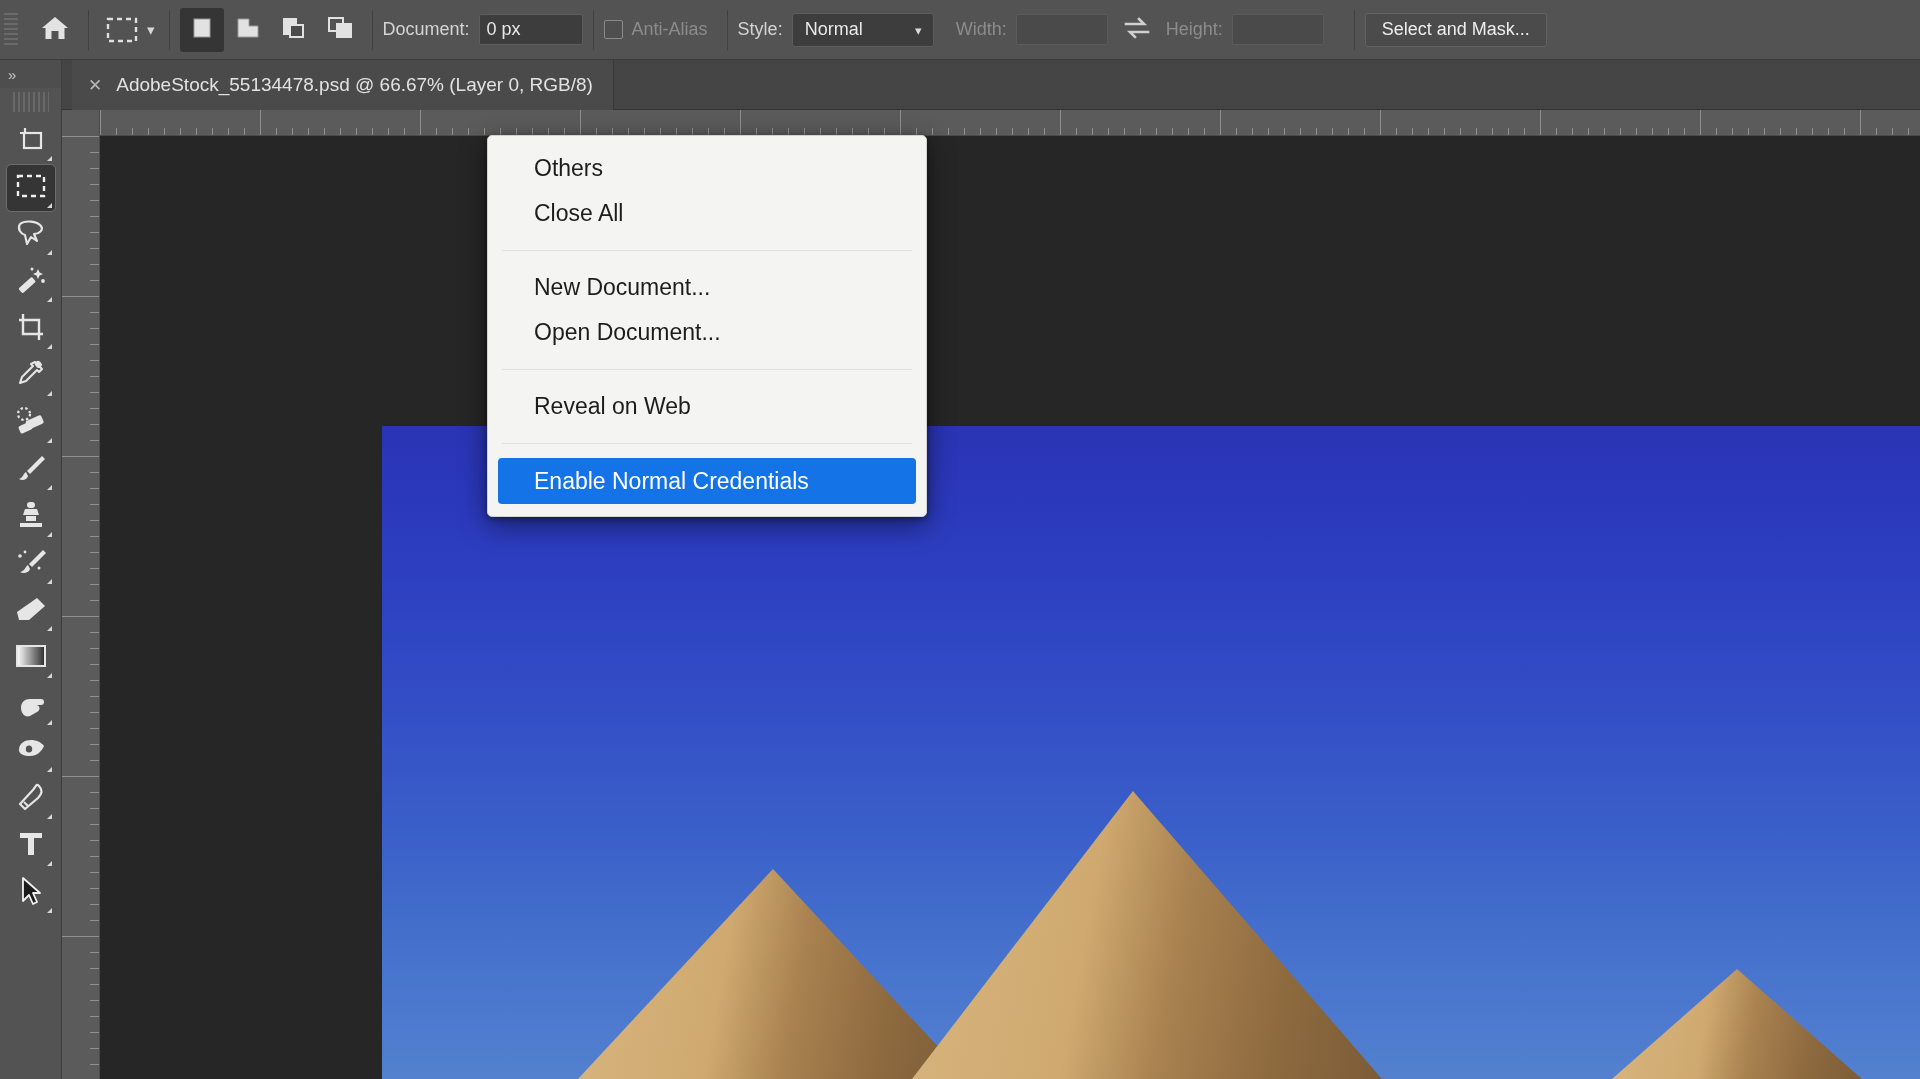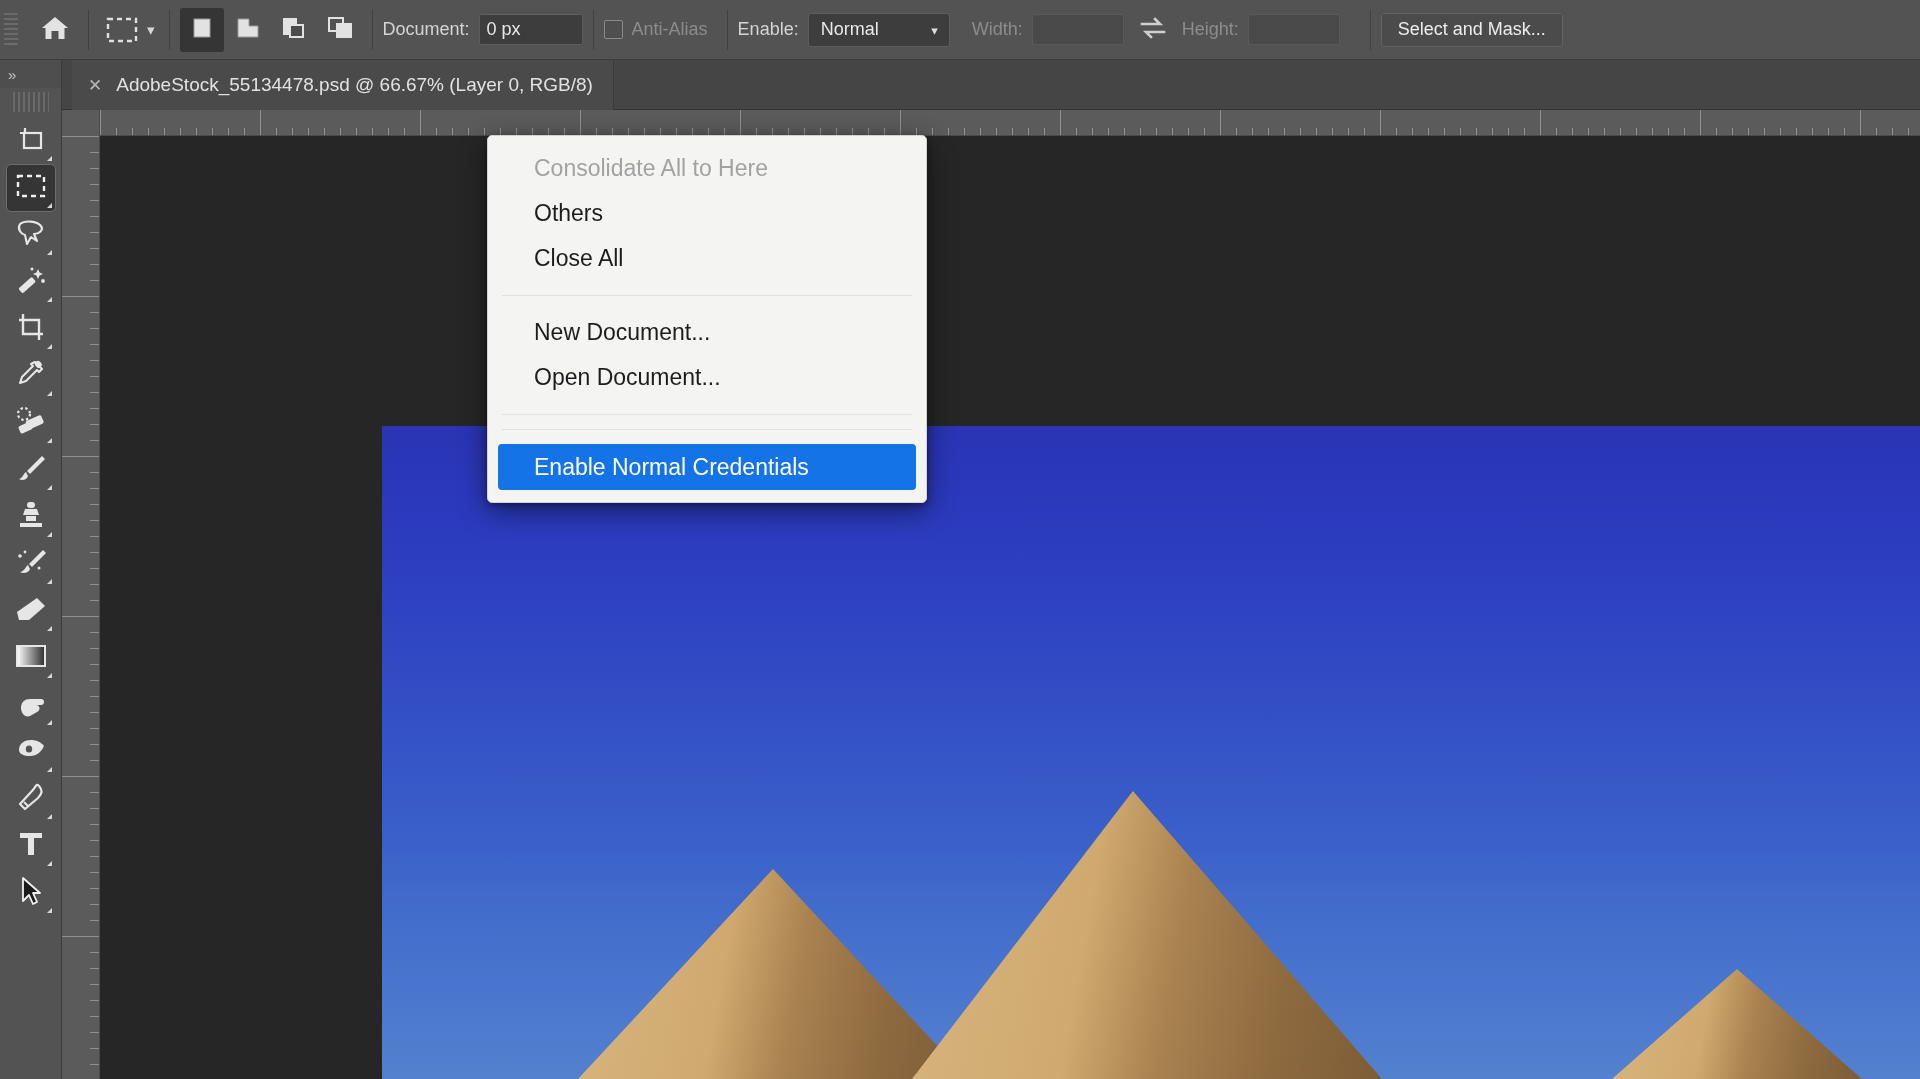--- a/index.html
+++ b/index.html
@@ -288,21 +288,21 @@
     <span class="ob-label">Document:</span>
     <input class="ob-input" style="width: 104px;" value="0 px">
 
     <div class="ob-sep"></div>
 
     <div class="ob-check"></div>
     <span class="ob-label dim">Anti-Alias</span>
 
     <div class="ob-sep"></div>
 
-    <span class="ob-label">Enable:</span>
+    <span class="ob-label">Style:</span>
     <div class="ob-select">
       <span>Normal</span>
       <span class="sel-caret">▾</span>
     </div>
 
     <div style="width:22px"></div>
 
     <span class="ob-label dim">Width:</span>
     <input class="ob-input empty" style="width: 92px;" value="">
 
@@ -683,36 +683,36 @@
       <div class="pyr" style="left:196px; width:390px; height:210px;
                   clip-path: polygon(50% 0%, 100% 100%, 0% 100%);"></div>
       <div class="pyr" style="left:530px; width:470px; height:288px;
                   clip-path: polygon(47% 0%, 100% 100%, 0% 100%);"></div>
       <div class="pyr" style="left:1230px; width:250px; height:110px;
                   clip-path: polygon(50% 0%, 100% 100%, 0% 100%);"></div>
     </div>
   </div>
 
   <div class="ctxmenu" id="ctxmenu">
-      <div class="mi disabled">
-        <span>Consolidate All to Here</span>
-      </div>
       <div class="mi">
         <span>Others</span>
       </div>
       <div class="mi">
         <span>Close All</span>
       </div>
       <div class="msep"></div>
       <div class="mi">
         <span>New Document...</span>
       </div>
       <div class="mi">
         <span>Open Document...</span>
       </div>
       <div class="msep"></div>
+      <div class="mi">
+        <span>Reveal on Web</span>
+      </div>
       <div class="msep"></div>
       <div class="mi highlight">
         <span>Enable Normal Credentials</span>
       </div>
     </div>
 
 </div>
 
 </body></html>

